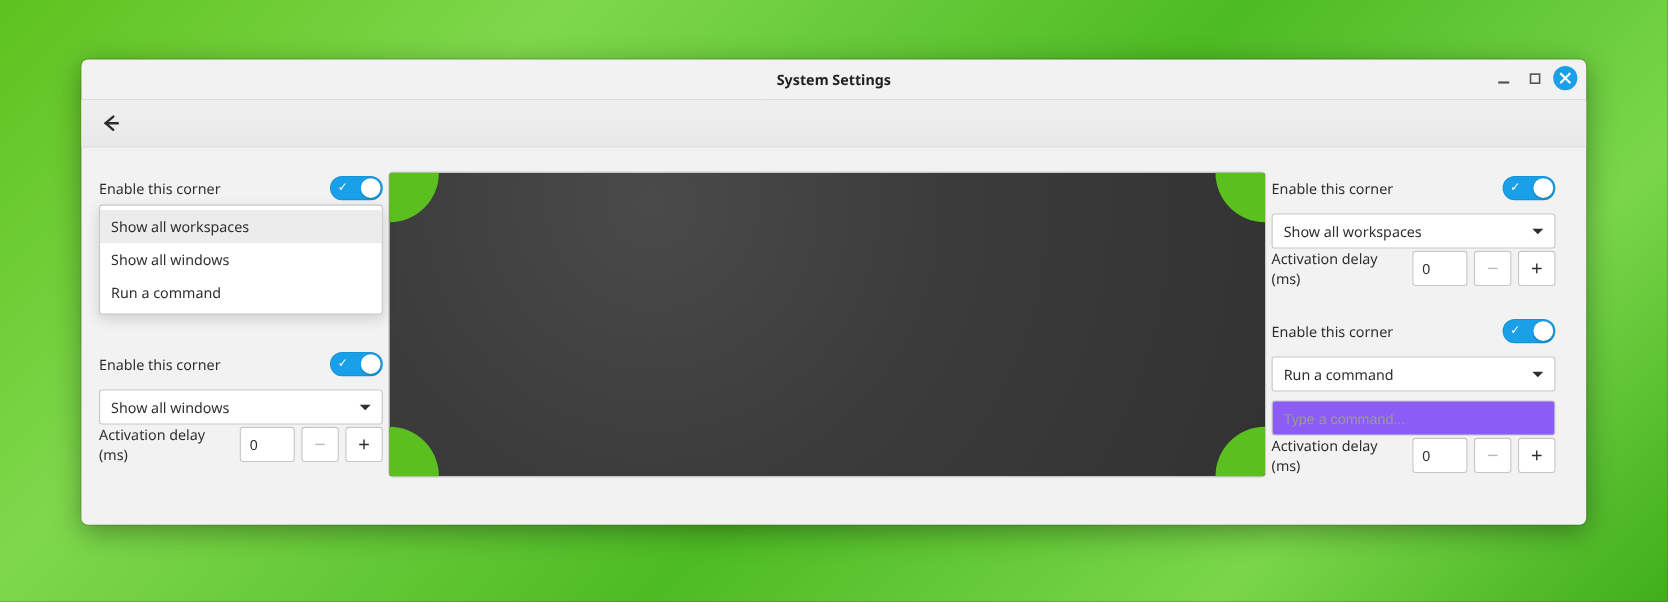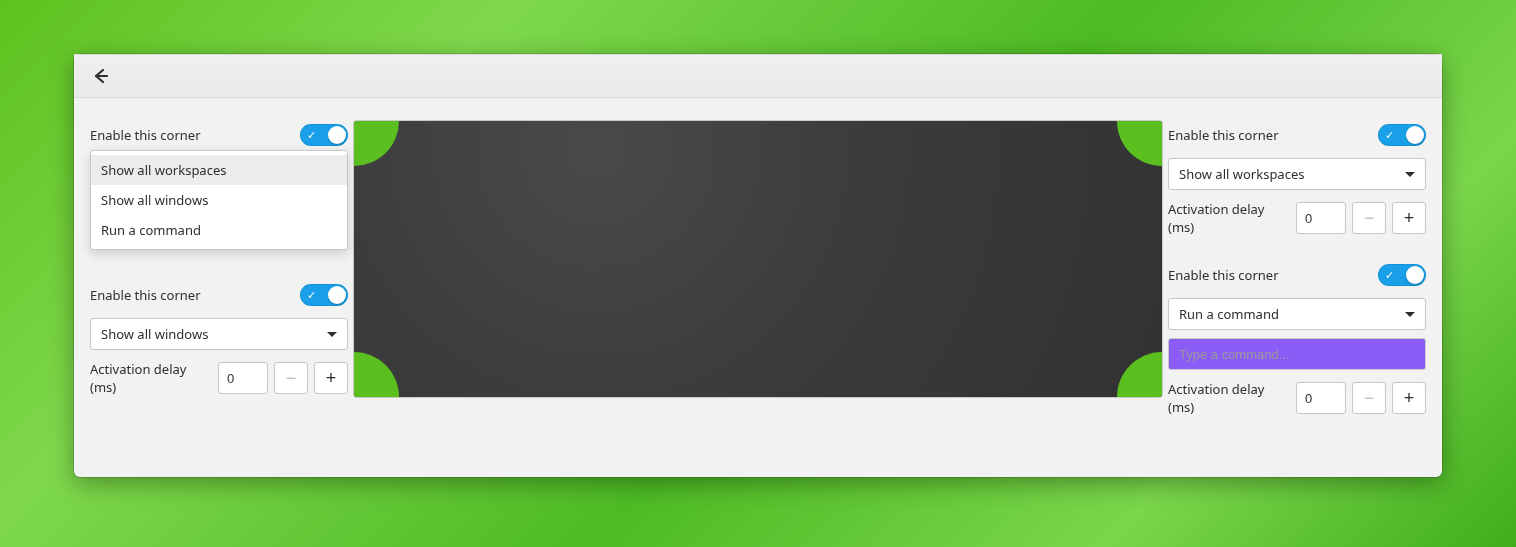--- a/index.html
+++ b/index.html
@@ -76,21 +76,21 @@
   }
   .back-btn {
     width: 28px; height: 28px;
     display: flex; align-items: center; justify-content: center;
     cursor: pointer;
     border-radius: 3px;
   }
 
   .content {
     flex: 1;
-    padding: 22px 16px 22px 16px;
+    padding: 22px 28px 22px 16px;
     display: flex;
     gap: 5px;
     position: relative;
   }
 
   .panel-left, .panel-right {
     width: 258px;
     display: flex;
     flex-direction: column;
   }
@@ -170,21 +170,21 @@
     cursor: pointer;
   }
   .dropdown .caret {
     border-left: 5px solid transparent;
     border-right: 5px solid transparent;
     border-top: 5px solid #2e2e2e;
   }
 
   
   .stepper-row {
-    margin-top: 10px;
+    margin-top: 0;
     display: flex;
     align-items: center;
     gap: 8px;
   }
   .stepper-row .label { font-size: 13px; }
   .stepper {
     display: flex;
     align-items: stretch;
     height: 32px;
   }
@@ -247,20 +247,40 @@
   }
   .menu-item.sel { background: #ececec; }
 </style>
 </head>
 <body>
 
 <div class="desktop"></div>
 
 <div class="window">
 
+  <div class="titlebar">
+    <span class="titlebar-title">System Settings</span>
+    <div class="win-controls">
+      <div class="win-btn">
+        <svg width="12" height="12" viewBox="0 0 12 12">
+            <rect x="1" y="9" width="10" height="2" fill="currentColor"></rect>
+          </svg>
+      </div>
+      <div class="win-btn">
+        <svg width="11" height="11" viewBox="0 0 12 12">
+            <rect x="1.5" y="1.5" width="9" height="9" fill="none" stroke="currentColor" stroke-width="1.6"></rect>
+          </svg>
+      </div>
+      <div class="win-btn win-close">
+        <svg width="12" height="12" viewBox="0 0 12 12">
+            <path d="M2 2 L10 10 M10 2 L2 10" stroke="#fff" stroke-width="2" stroke-linecap="round"></path>
+          </svg>
+      </div>
+    </div>
+  </div>
 
   <div class="toolbar">
     <div class="back-btn">
       <svg width="18" height="18" viewBox="0 0 18 18">
           <path d="M12 3 L5 9 L12 15" fill="none" stroke="#2e2e2e" stroke-width="2.2" stroke-linecap="round" stroke-linejoin="round"></path>
           <path d="M5 9 H16" stroke="#2e2e2e" stroke-width="2.2" stroke-linecap="round"></path>
         </svg>
     </div>
   </div>
 

